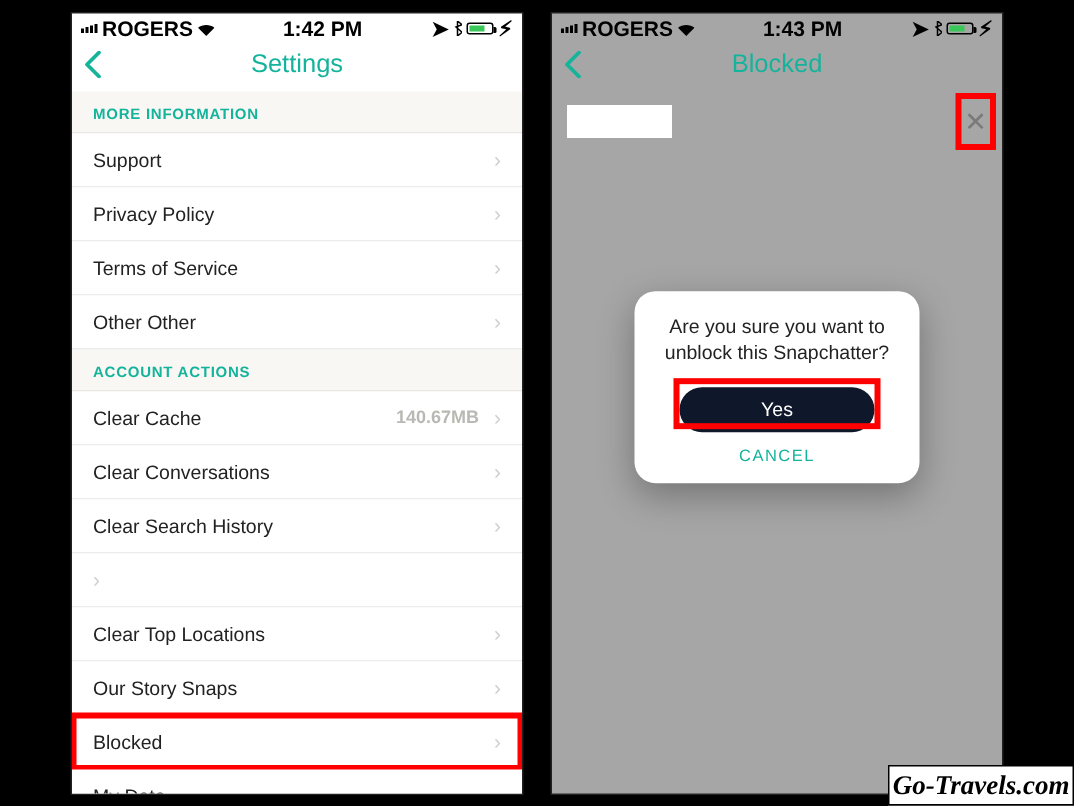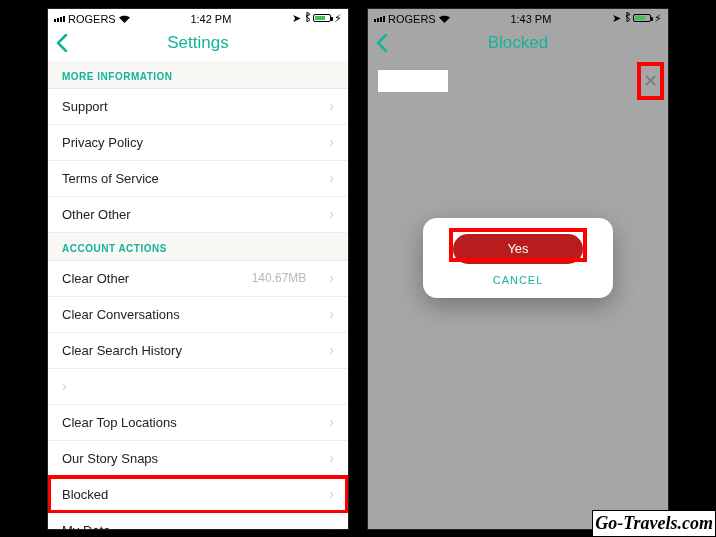--- a/index.html
+++ b/index.html
@@ -25,24 +25,24 @@
     background: #fff;
     position: relative;
     overflow: hidden;
     box-shadow: 0 0 0 1px #222;
   }
   .phone.dimmed { background: #a6a6a6; }
   
   .statusbar {
     height: 16px;
     display: flex;
-    align-items: flex-end;
+    align-items: flex-start;
     justify-content: space-between;
-    font-size: 11px;
-    font-weight: 400;
+    font-size: 14px;
+    font-weight: 700;
     padding: 2px 6px 0;
     color: #000;
   }
   .statusbar .left, .statusbar .right { display: flex; align-items: center; gap: 3px; }
   .sig { display: inline-flex; gap: 1px; align-items: flex-end; }
   .sig i { width: 2px; background:#000; display:inline-block; }
   .sig i:nth-child(1){height:3px}.sig i:nth-child(2){height:4px}.sig i:nth-child(3){height:5px}.sig i:nth-child(4){height:6px}
   .batt { display:inline-block; width:18px; height:8px; border:1px solid #000; border-radius:2px; position:relative; }
   .batt::after { content:""; position:absolute; right:-3px; top:2px; width:2px; height:4px; background:#000; border-radius:0 1px 1px 0;}
   .batt i { position:absolute; left:1px; top:1px; bottom:1px; width:60%; background:#3ac759; }
@@ -74,21 +74,21 @@
     align-items:center;
     justify-content:space-between;
     padding: 0 14px;
     height: 36px;
     font-size:13px;
     color:#222;
     background:#fff;
     border-bottom:1px solid #ececec;
     position:relative;
   }
-  .row .detail { color:#b9b9b4; font-size:12px; margin-left:auto; margin-right:23px;}
+  .row .detail { color:#b9b9b4; font-size:12px; margin-left:auto; margin-right:10px;font-weight:bold;}
   .chev { color:#cfcfcb; font-size:14px; }
   .highlight-red { position:absolute; border:4px solid #f00; pointer-events:none; }
   
   .phone.dimmed .navbar .title { color:#14b39c; }
   .searchfield {
     margin: 6px 10px 0;
     height: 28px;
     display:flex;
     align-items:center;
     justify-content:space-between;
@@ -106,21 +106,21 @@
     border-radius:14px;
     box-shadow:0 8px 24px rgba(0,0,0,.3);
     padding:16px 14px 12px;
     text-align:center;
   }
   .modal .msg { font-size:13px; color:#222; line-height:1.3; margin-bottom:14px;}
   .yesbtn {
     display:block;
     width:130px;
     margin:0 auto 10px;
-    background:#b91c1c;
+    background:#0f172a;
     color:#fff;
     font-size:13px;
     border:none;
     border-radius:18px;
     height:30px;
     line-height:30px;
   }
   .cancelbtn { color:#14b39c; font-size:11px; letter-spacing:1px; }
   
   .watermark {
@@ -194,21 +194,21 @@
         <span>Terms of Service</span>
         <span class="chev">›</span>
       </div>
     <div class="row">
         <span>Other Other</span>
         <span class="chev">›</span>
       </div>
 
     <div class="section-header">ACCOUNT ACTIONS</div>
     <div class="row">
-        <span>Clear Other</span>
+        <span>Clear Cache</span>
         <span class="detail">140.67MB</span>
         <span class="chev">›</span>
       </div>
     <div class="row">
         <span>Clear Conversations</span>
         <span class="chev">›</span>
       </div>
     <div class="row">
         <span>Clear Search History</span>
         <span class="chev">›</span>
@@ -278,20 +278,21 @@
 
     <div class="searchfield">
       <div class="searchbox"></div>
       <div style="position:relative;">
         <span class="xicon">✕</span>
         <div class="highlight-red" style="left:-6px;right:-6px;top:-8px;bottom:-8px;"></div>
       </div>
     </div>
 
     <div class="modal">
+      <div class="msg">Are you sure you want to unblock this Snapchatter?</div>
       <div style="position:relative;">
         <button class="yesbtn">Yes</button>
         <div class="highlight-red" style="left:12px;right:12px;top:-6px;bottom:2px;"></div>
       </div>
       <div class="cancelbtn">CANCEL</div>
     </div>
   </div>
 
 </div>
 

